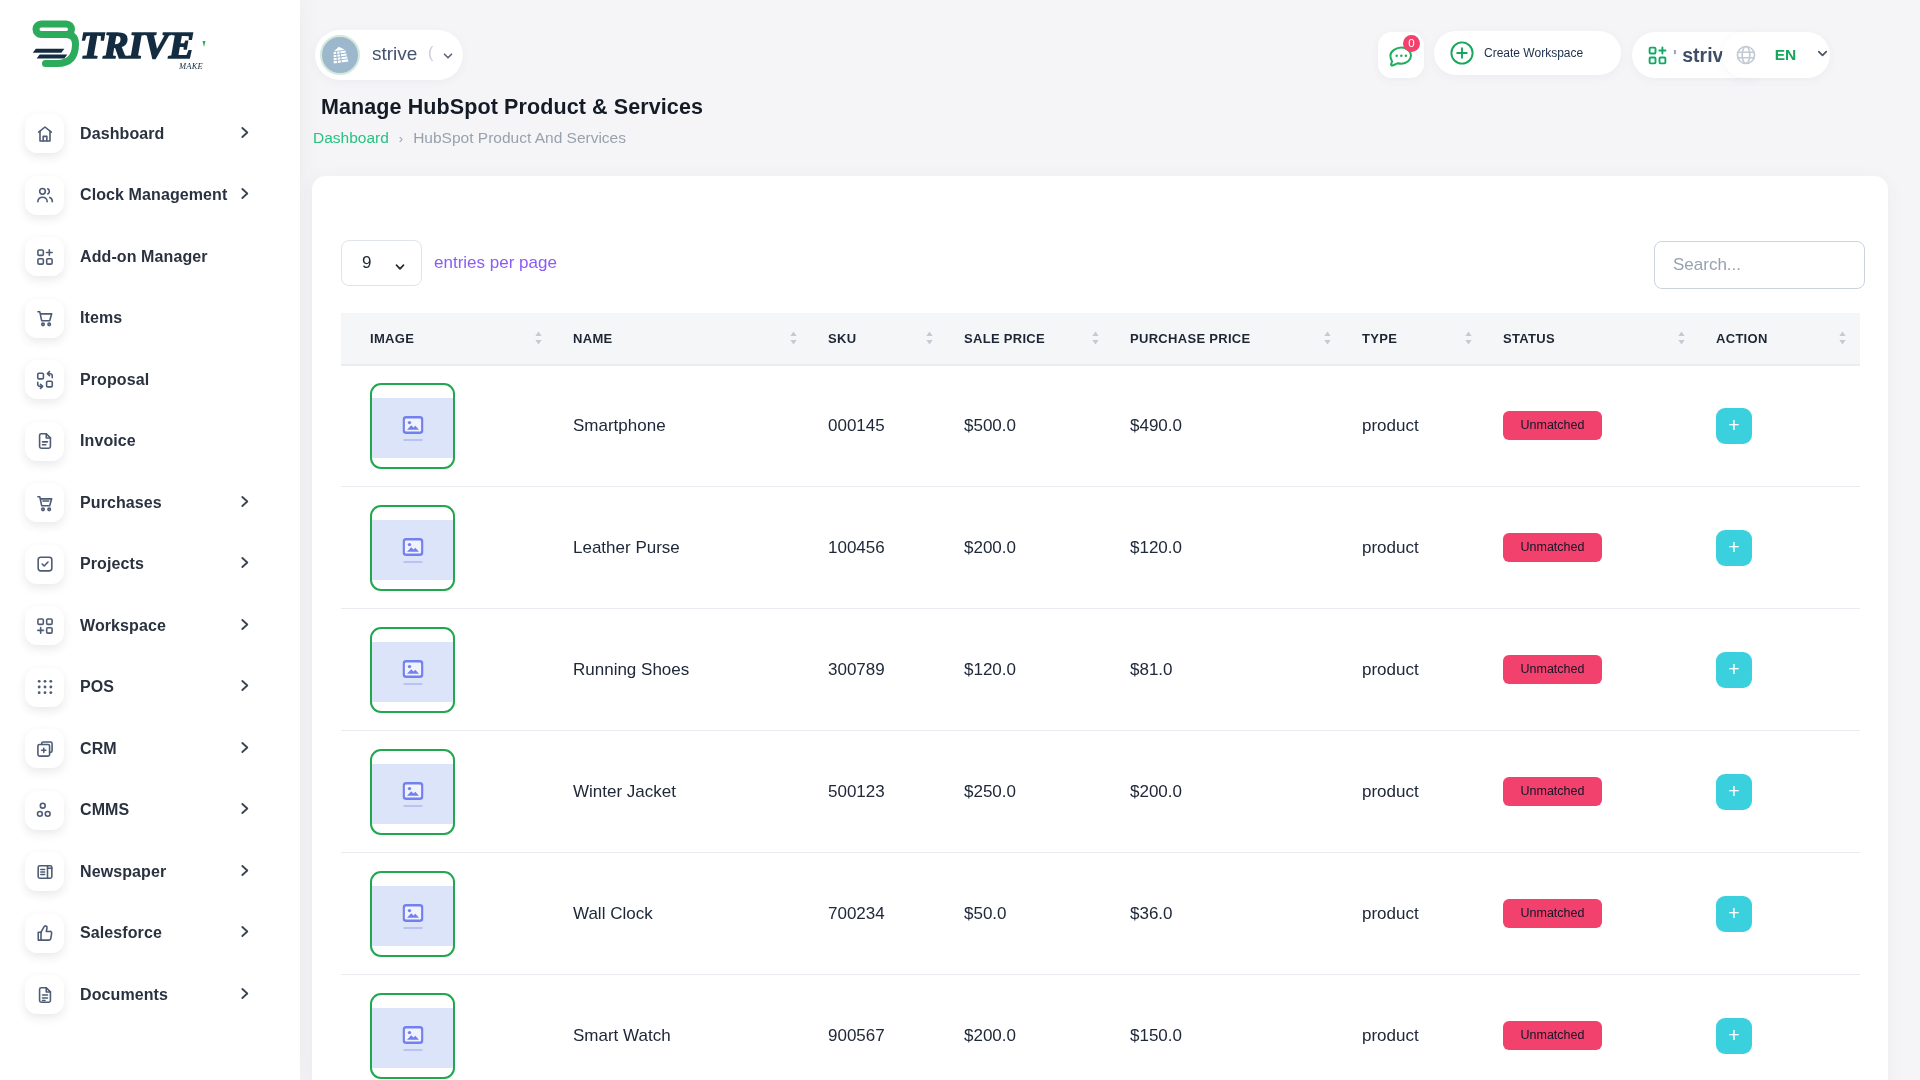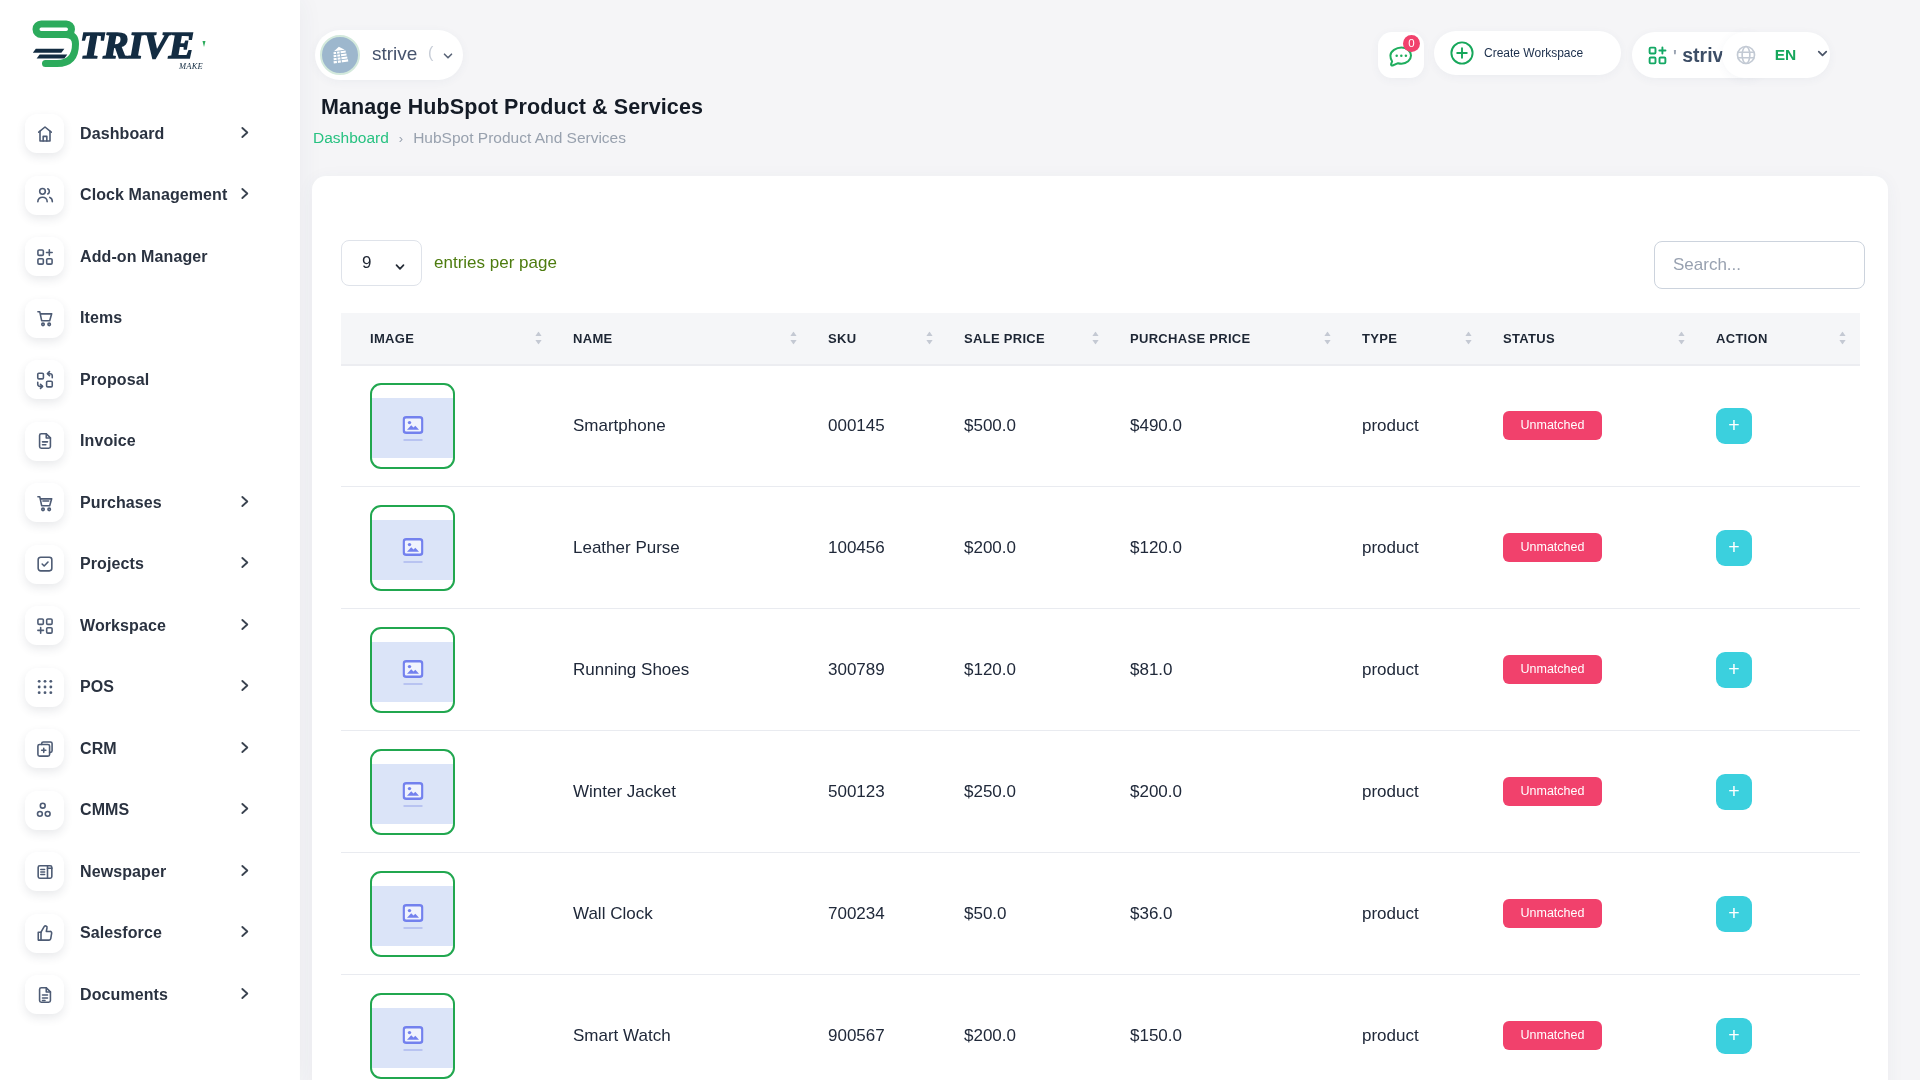--- a/index.html
+++ b/index.html
@@ -28,33 +28,33 @@
   .pagetitle { position:absolute; left:321px; top:95px; font-size:21.5px; font-weight:700; color:#141b26; letter-spacing:.1px; }
   .crumbs { position:absolute; left:313px; top:129px; font-size:15.5px; }
   .crumbs .g { color:#27c281; }
   .crumbs .sep { color:#9aa3b0; margin:0 10px; font-size:13px; }
   .crumbs .gray { color:#98a1ae; }
   
   .card { position:absolute; left:312px; top:176px; width:1576px; height:950px; background:#fff; border-radius:14px; box-shadow:0 3px 18px rgba(56,71,109,.05); }
   .selbox { position:absolute; left:29px; top:64px; width:81px; height:46px; border:1px solid #dfe3ea; border-radius:8px; background:#fff; }
   .selbox .num { position:absolute; left:20px; top:12px; font-size:17px; color:#1f2633; }
   .selbox .chev { position:absolute; right:14px; top:19px; }
-  .entries { position:absolute; left:122px; top:77px; font-size:17px; color:#4d7c0f; }
+  .entries { position:absolute; left:122px; top:77px; font-size:17px; color:#8b5cf6; }
   .search { position:absolute; right:23px; top:65px; width:211px; height:48px; border:1px solid #ccd3dd; border-radius:8px; background:#fff; }
   .search span { position:absolute; left:18px; top:13px; font-size:17px; color:#98a1b0; }
   table.grid { position:absolute; left:29px; top:137px; width:1519px; border-collapse:collapse; table-layout:fixed; }
   table.grid th { background:#f5f6f8; height:51.5px; border-bottom:2px solid #ecedf1; text-align:left; font-size:13px; color:#1d2634; letter-spacing:.3px; position:relative; }
   table.grid th .sort { position:absolute; right:14px; top:50%; transform:translateY(-50%); display:flex; flex-direction:column; gap:2px; }
   table.grid td { border-top:1px solid #e9ebf0; height:122px; font-size:17px; color:#20293a; vertical-align:middle; }
   .c1{width:215px; padding-left:29px;} .c2{width:255px; padding-left:17px;} .c3{width:136px; padding-left:17px;} .c4{width:166px; padding-left:17px;} .c5{width:232px; padding-left:17px;} .c6{width:141px; padding-left:17px;} .c7{width:213px; padding-left:17px;} .c8{width:161px; padding-left:17px;}
   .thumb { width:85px; height:86px; border:2px solid #21a74f; border-radius:11px; background:#fff; position:relative; overflow:hidden; }
   .thumb .band { position:absolute; left:0; right:0; top:13.5px; height:60px; background:#dbe4f8; }
   .thumb .pic { position:absolute; left:50%; top:31px; transform:translateX(-50%); }
   .thumb .cap { position:absolute; left:50%; top:54px; transform:translateX(-50%); width:19px; height:2px; background:#8e9ce8; opacity:.45; }
-  .ubadge { display:inline-block; width:99px; height:29px; border-radius:6px; background:#f1416c; color:#ffffff; font-size:12.5px; text-align:center; line-height:29px; }
+  .ubadge { display:inline-block; width:99px; height:29px; border-radius:6px; background:#f1416c; color:#0f172a; font-size:12.5px; text-align:center; line-height:29px; }
   .plusbtn { display:inline-flex; width:36px; height:36px; border-radius:9px; background:#3bd0de; color:#fff; font-size:19.5px; align-items:center; justify-content:center; font-weight:400; }
 </style>
 </head>
 <body>
 <div class="sidebar">
   <div class="logo">
     <svg width="190" height="58" viewBox="0 0 190 58">
       <g fill="none" stroke="#2cab5c" stroke-width="7">
         <rect x="6" y="6" width="35.5" height="10.5" rx="5.2"></rect>
         <path d="M33 16.5 L36 16.5 Q45.5 16.5 45.5 26 Q45.5 45.5 27 45.5 L15.5 45.5" stroke-linecap="round"></path>

